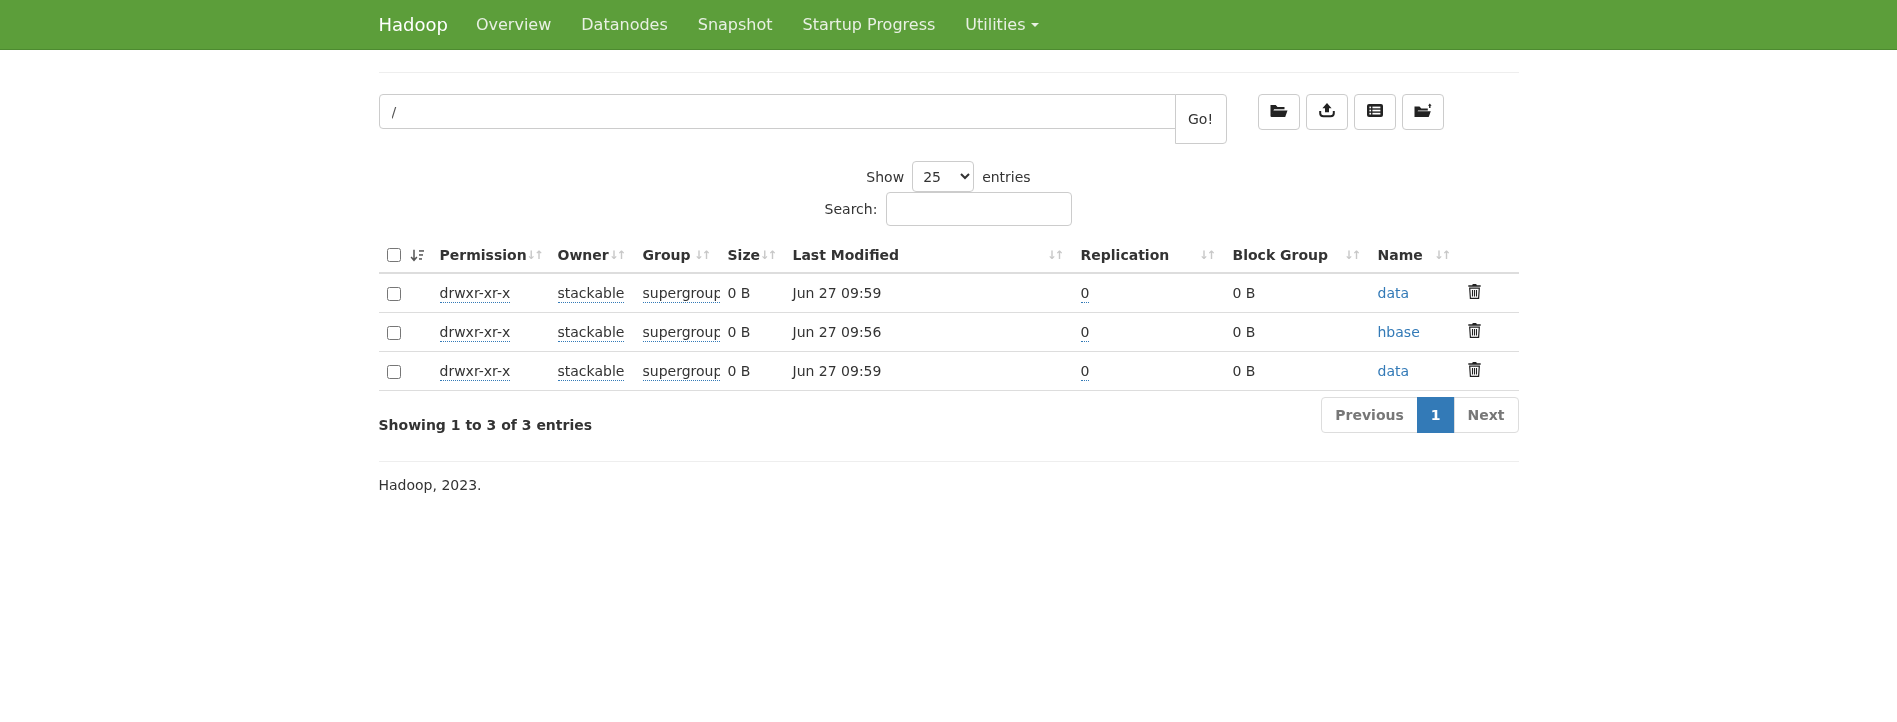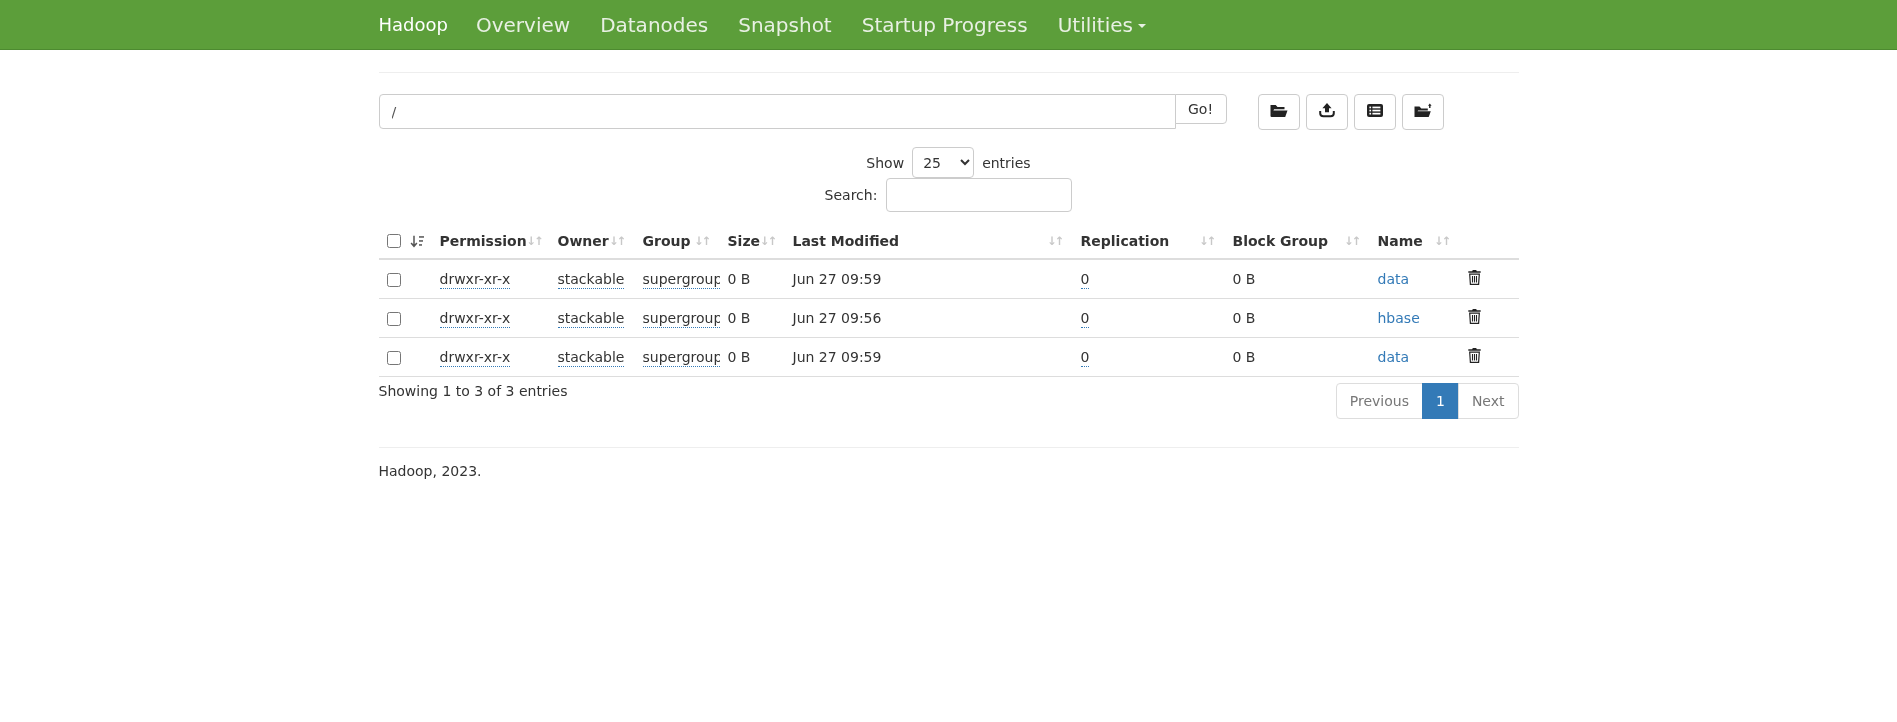--- a/index.html
+++ b/index.html
@@ -16,21 +16,21 @@
     background: var(--navbar-green, #5C9E3A);
     border-bottom: 1px solid var(--navbar-border, #4d8a30);
   }
   .nav-inner { display: flex; align-items: center; height: 100%; }
   .brand {
     color: #fff; font-size: 18px; text-decoration: none;
     margin-right: 13px; cursor: pointer; white-space: nowrap;
   }
   .nav-links { display: flex; align-items: center; }
   .nav-link {
-    color: var(--nav-link, #e8f0e3); font-size: 20px; text-decoration: none;
+    color: var(--nav-link, #e8f0e3); font-size: 16px; text-decoration: none;
     padding: 15px; cursor: pointer; white-space: nowrap; line-height: 20px;
   }
   .caret {
     display: inline-block; width: 0; height: 0; margin-left: 5px;
     border-top: 4px solid; border-left: 4px solid transparent;
     border-right: 4px solid transparent; vertical-align: middle;
   }
 
   
   h1.page-title { font-size: 37px; font-weight: 400; color: #3c3c3c; margin-top: 58px; }
@@ -38,21 +38,21 @@
 
   
   .path-row { display: flex; align-items: flex-start; margin-top: 21px; }
   .input-group { display: flex; width: 848px; }
   .path-input {
     flex: 1; height: 35px; border: 1px solid #ccc; border-radius: 4px 0 0 4px;
     padding: 6px 12px; font-size: 14px; color: #555; outline: none;
     font-family: inherit;
   }
   .go-btn {
-    height: 30px; width: 52px; margin-left: -1px;
+    height: 50px; width: 52px; margin-left: -1px;
     border: 1px solid #ccc; border-radius: 0 4px 4px 0;
     background: #fff; color: #333; font-size: 14px; cursor: pointer;
     font-family: inherit;
   }
   .action-btns { display: flex; margin-left: 31px; }
   .icon-btn {
     width: 42px; height: 36px; margin-left: 6px;
     border: 1px solid #ccc; border-radius: 4px; background: #fff;
     display: flex; align-items: center; justify-content: center; cursor: pointer;
   }
@@ -101,22 +101,23 @@
   input[type="checkbox"] { width: 14px; height: 14px; margin: 0; cursor: pointer; vertical-align: middle; }
   .editable {
     border-bottom: 1px dotted var(--link-blue, #337ab7);
     cursor: pointer; padding-bottom: 1px;
   }
   a.file-link { color: var(--link-blue, #337ab7); text-decoration: none; cursor: pointer; }
   .trash-btn { background: none; border: none; cursor: pointer; padding: 0; line-height: 0; }
 
   
   .info-row {
-    display: flex; justify-content: space-between; align-items: flex-start;
+    display: flex; justify-content: space-between; align-items: flex-end;
     margin-top: 6px;
+    font-weight: bold;
   }
   .info-text { color: #333; }
   .pagination { display: flex; }
   .page-btn {
     display: block; padding: 7px 13px; background: #fff; color: #777;
     border: 1px solid #ddd; margin-left: -1px; text-decoration: none;
     font-size: 14px; cursor: pointer; line-height: 20px;
   }
   .page-btn.prev { border-radius: 4px 0 0 4px; margin-left: 0; }
   .page-btn.next { border-radius: 0 4px 4px 0; }

